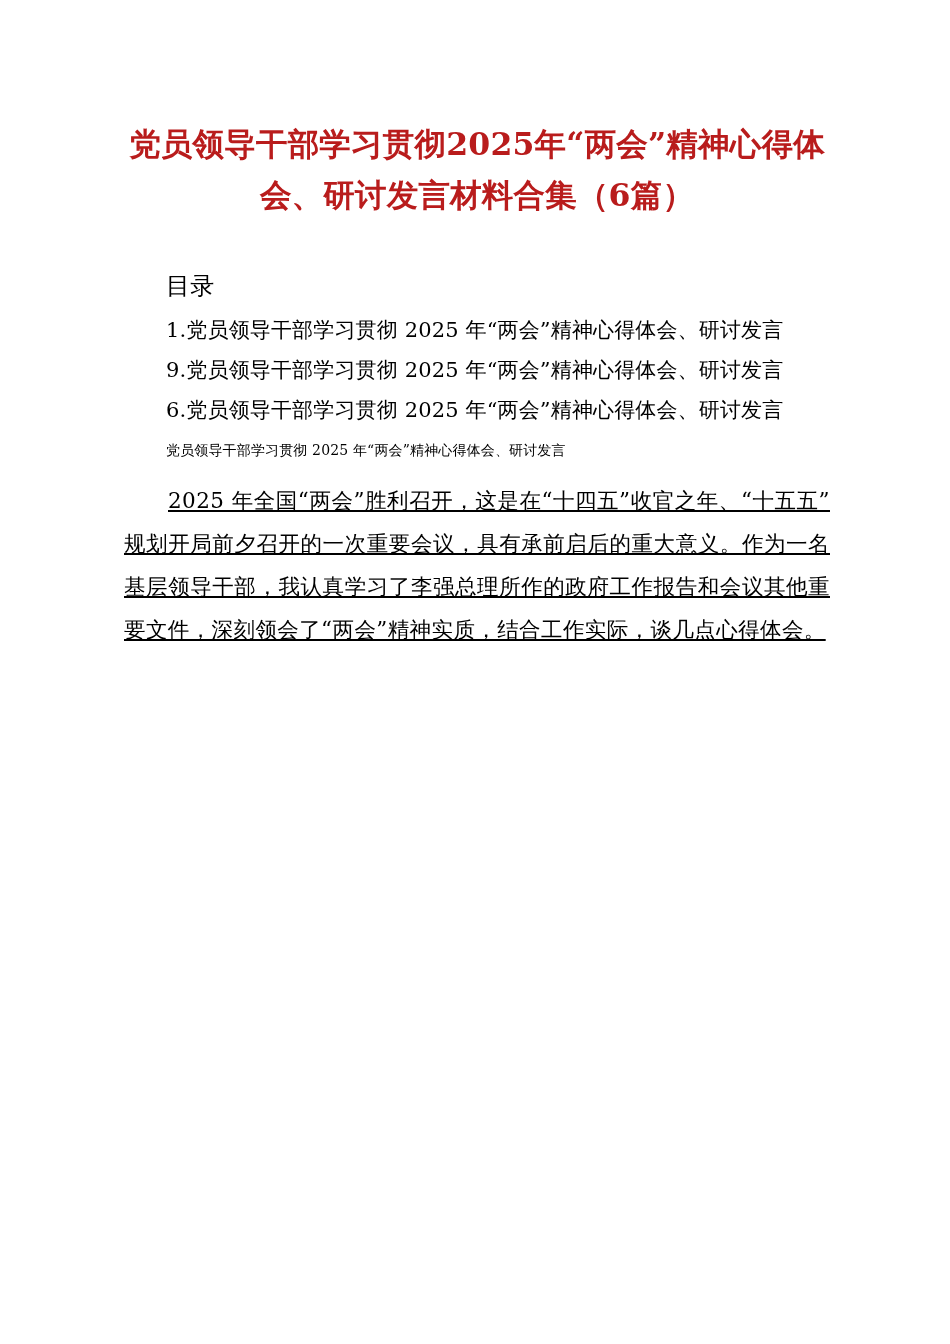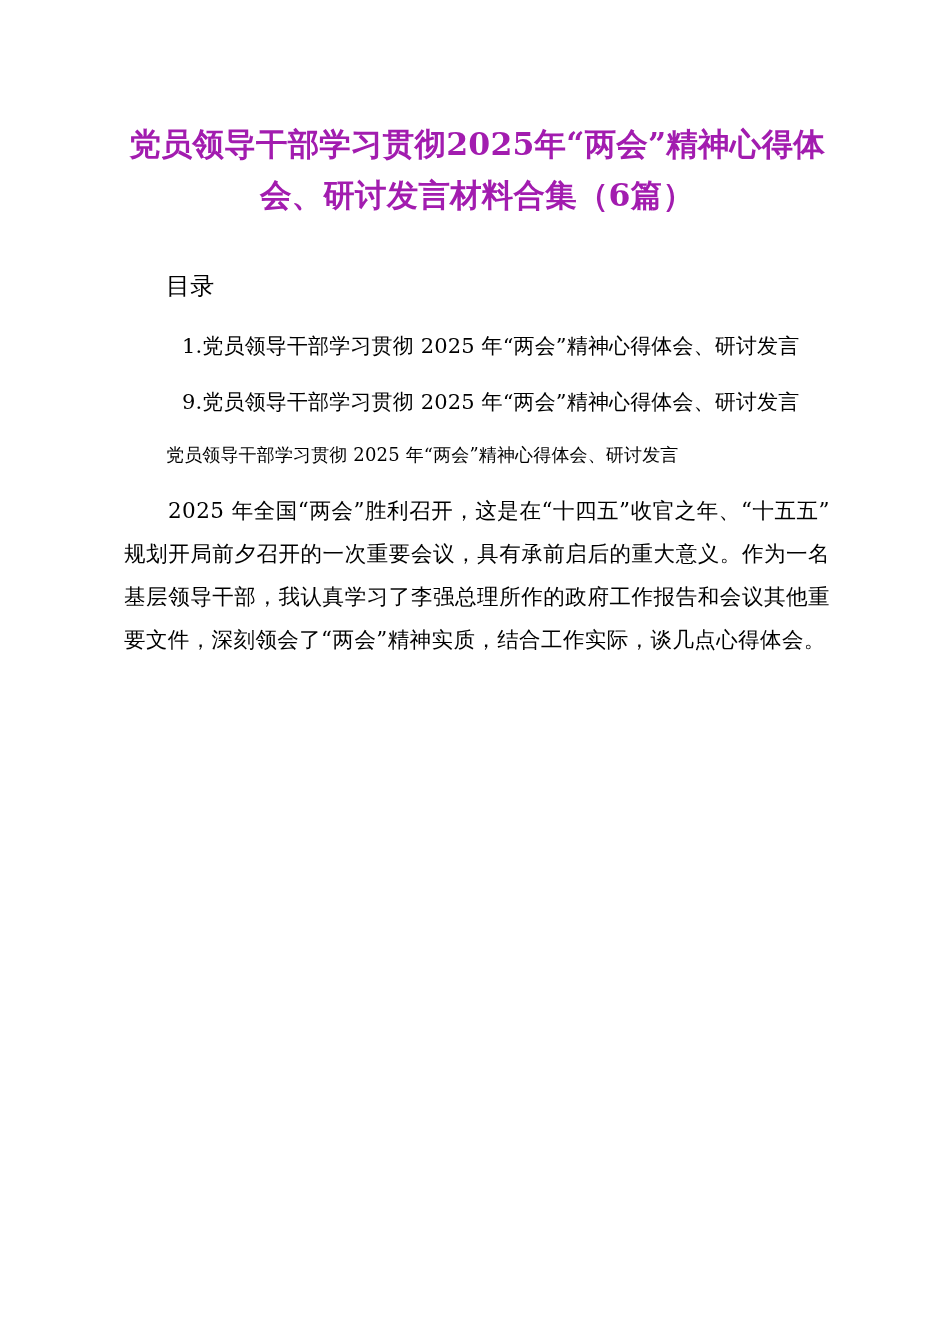--- a/index.html
+++ b/index.html
@@ -22,73 +22,75 @@
     padding: 118px 120px 60px 124px;
   }
   .doc-title {
     font-family: "DejaVu Serif", "Liberation Serif", serif;
     font-weight: bold;
     font-size: 31.5px;
     line-height: 1.62;
     text-align: center;
     letter-spacing: 0.2px;
     margin: 0 0 16px 0;
-    color: #a21caf;
+    color: #b91c1c;
   }
   .toc-heading {
     font-size: 24px;
     line-height: 1.9;
     margin: 44px 0 0 0;
     padding-left: 42px;
     letter-spacing: 0.3px;
   }
   .toc-list {
     margin: 0;
     padding: 0;
     list-style: none;
   }
   .toc-item {
     font-size: 21px;
     line-height: 1.92;
     text-indent: 42px;
     letter-spacing: 0.15px;
-    margin: 16px;
+    margin: 0;
     text-align: justify;
     text-justify: inter-ideograph;
   }
   .section-title {
-    font-size: 18px;
+    font-size: 14px;
     line-height: 1.92;
     text-indent: 42px;
     letter-spacing: 0.15px;
     margin: 6px 0 0 0;
     text-align: justify;
     text-justify: inter-ideograph;
   }
   .body-para {
     font-size: 21.5px;
     line-height: 2.0;
     text-indent: 44px;
     letter-spacing: 0.4px;
     margin: 16px 0 0 0;
     text-align: justify;
     text-justify: inter-ideograph;
+    text-decoration: underline;
   }
 </style>
 </head>
 <body>
 
 <div class="page">
 
   <h1 class="doc-title">党员领导干部学习贯彻2025年“两会”精神心得体会、研讨发言材料合集（6篇）</h1>
 
   <div class="toc-heading">目录</div>
 
   <ul class="toc-list">
     <li class="toc-item">1.党员领导干部学习贯彻 2025 年“两会”精神心得体会、研讨发言</li>
     <li class="toc-item">9.党员领导干部学习贯彻 2025 年“两会”精神心得体会、研讨发言</li>
+    <li class="toc-item">6.党员领导干部学习贯彻 2025 年“两会”精神心得体会、研讨发言</li>
   </ul>
 
   <div class="section-title">党员领导干部学习贯彻 2025 年“两会”精神心得体会、研讨发言</div>
 
   <p class="body-para">2025 年全国“两会”胜利召开，这是在“十四五”收官之年、“十五五”规划开局前夕召开的一次重要会议，具有承前启后的重大意义。作为一名基层领导干部，我认真学习了李强总理所作的政府工作报告和会议其他重要文件，深刻领会了“两会”精神实质，结合工作实际，谈几点心得体会。</p>
 
 </div>
 
 </body></html>

